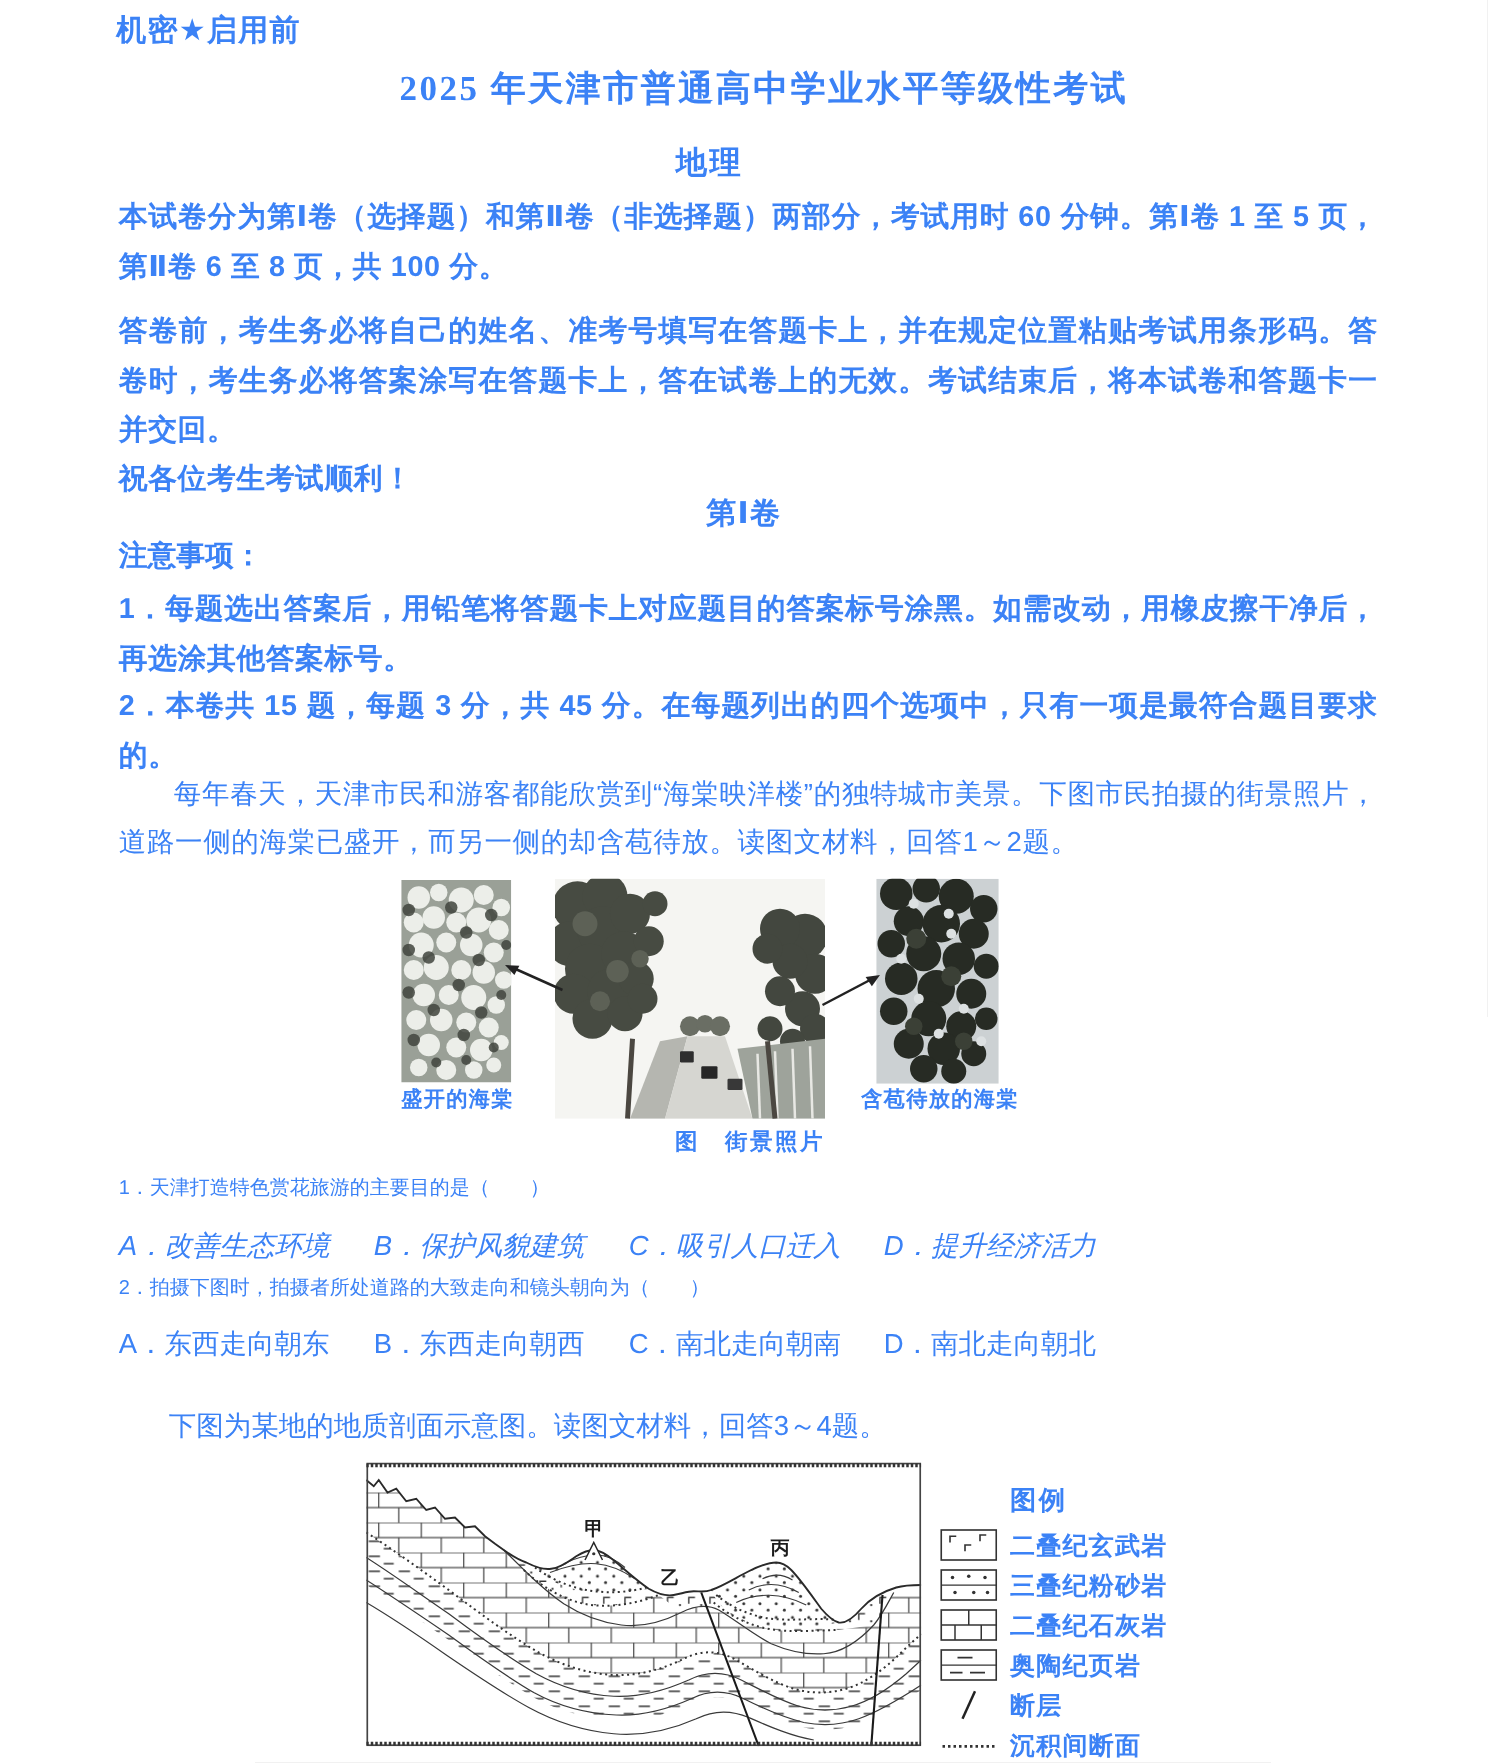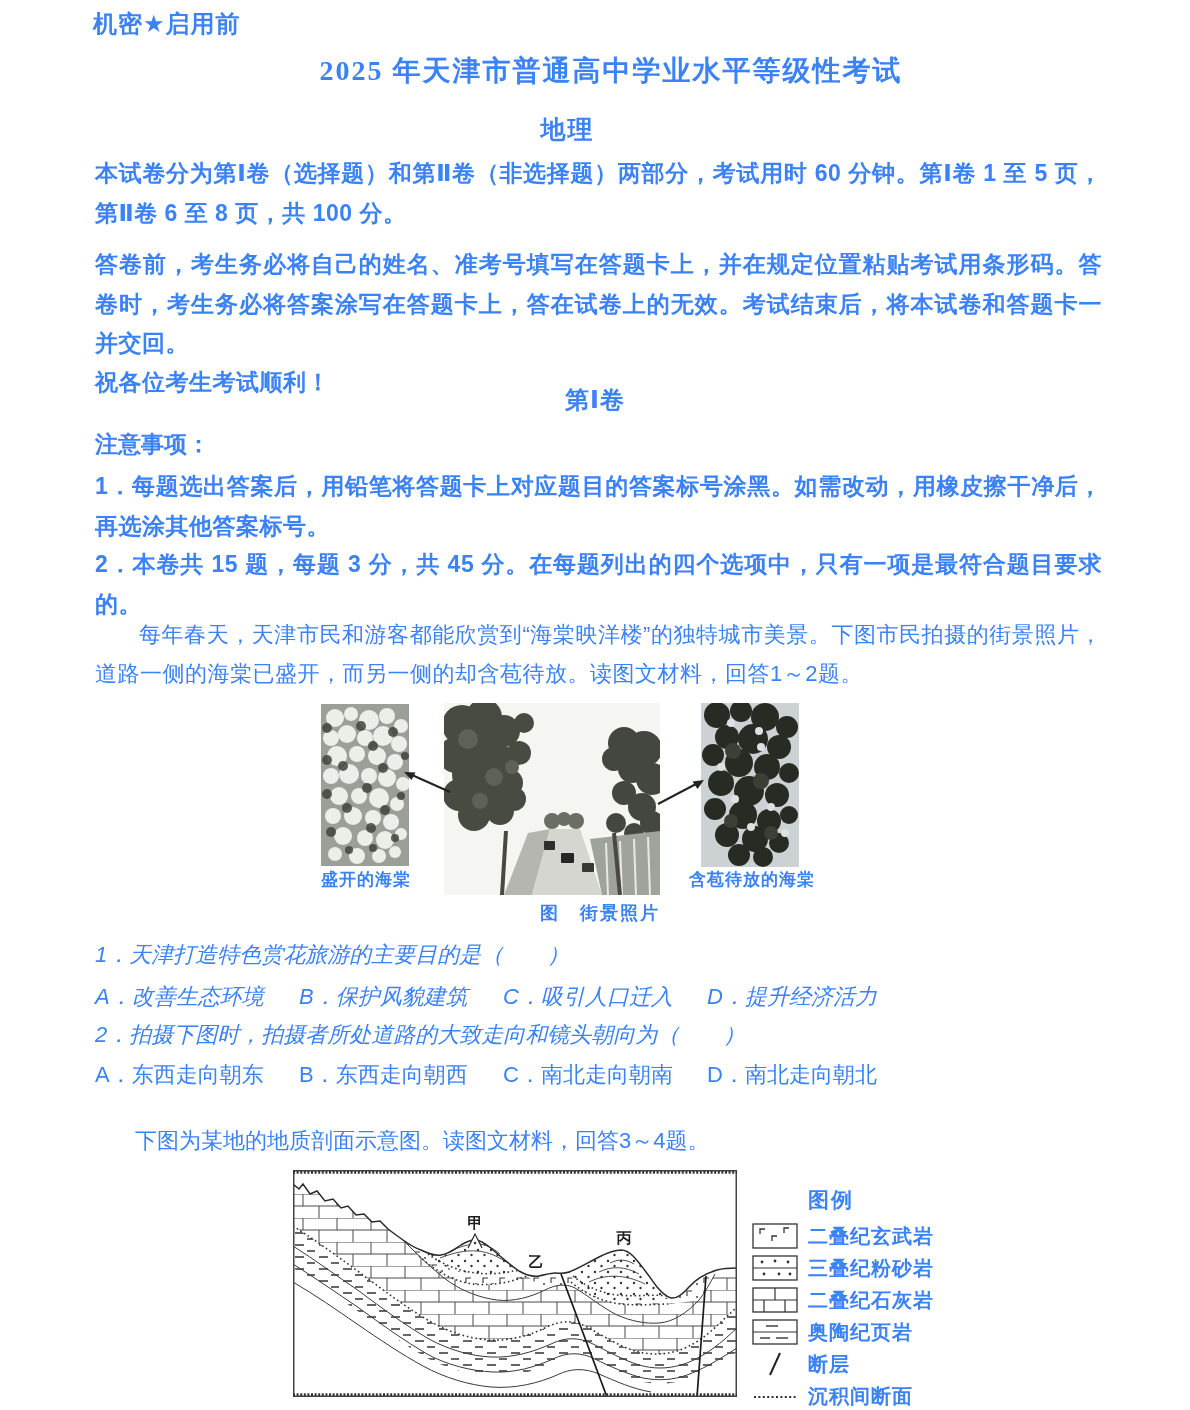--- a/index.html
+++ b/index.html
@@ -9,26 +9,26 @@
   .secrecy{left:93px;top:8px;font-size:24px;font-weight:700;letter-spacing:1px;}
   .exam-title{left:16px;top:52px;width:1190px;text-align:center;font-size:28px;font-weight:700;
               font-family:"Liberation Serif","DejaVu Serif",serif;letter-spacing:2px;}
   .subject{left:0;top:113px;width:1135px;text-align:center;font-size:25px;font-weight:700;letter-spacing:2px;}
   .para{left:95px;width:1007px;font-size:23px;line-height:39.5px;text-align:justify;letter-spacing:.5px;}
   .hvy{font-weight:600;}
   .kai{font-weight:400;}
   .p1{top:154px;}
   .p2{top:245px;}
   .wish{top:363px;}
-  .sec-head{left:0;top:384px;width:1190px;text-align:center;font-size:24px;font-weight:700;letter-spacing:1px;}
+  .sec-head{left:0;top:394px;width:1190px;text-align:center;font-size:24px;font-weight:700;letter-spacing:1px;}
   .notes-title{left:95px;top:429px;font-size:23px;font-weight:700;}
   .note1{top:467px;}
   .note2{top:545px;}
   .mat1{top:616px;text-indent:2em;font-size:22px;line-height:38.5px;}
-  .q-stem{left:95px;width:1000px;font-size:22px;font-style:italic;}
+  .q-stem{left:95px;width:1000px;font-size:16px;}
   .q1s{top:940px;}
   .q1o{top:982px;font-style:italic;}
   .q2s{top:1020px;}
   .q2o{top:1060px;}
   .opts{left:95px;width:1050px;font-size:22px;display:flex;}
   .opts span{display:inline-block;min-width:172px;margin-right:32px;white-space:nowrap;}
   .mat2{left:91px;top:1126px;width:1000px;font-size:22px;text-indent:2em;}
 
   
   #fig1{left:300px;top:696px;width:600px;height:232px;}

